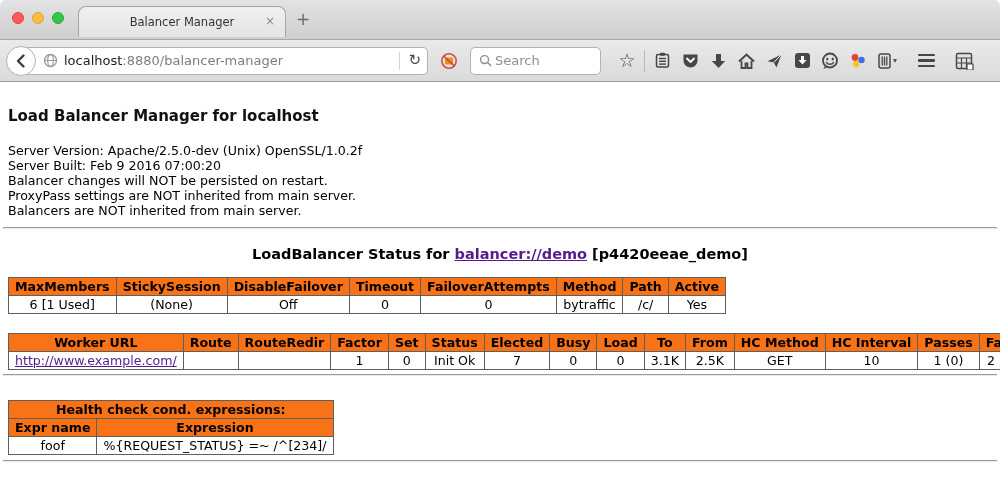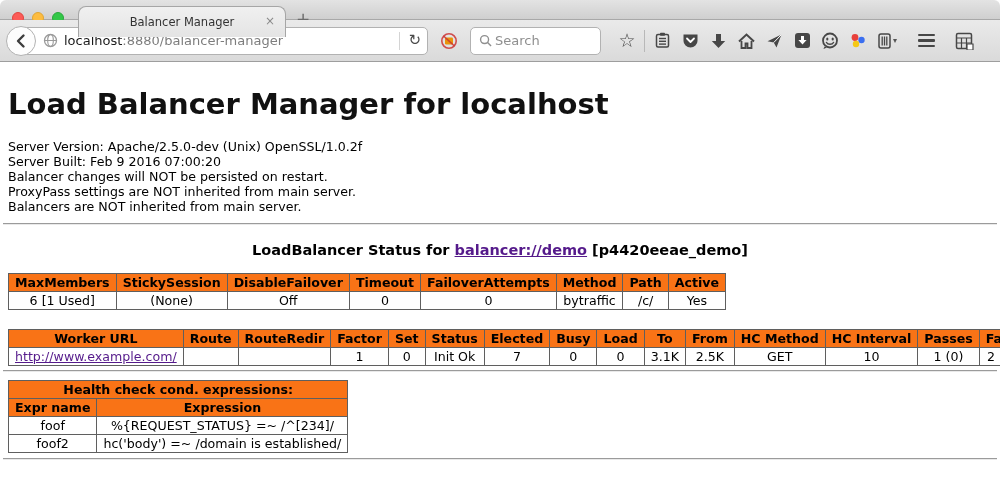--- a/index.html
+++ b/index.html
@@ -2,21 +2,21 @@
 <html><head>
 <meta charset="utf-8">
 <style>
   * { margin:0; padding:0; box-sizing:border-box; }
   html,body { background:#fff; }
   body { font-family:"DejaVu Sans","Liberation Sans",sans-serif; }
   .window { width:1000px; height:491px; position:relative; overflow:hidden;
             border-radius:6px 6px 0 0; background:#fff; }
 
   
-  .tabbar { height:20px; background:linear-gradient(180deg,#e3e3e3,#cfcfcf);
+  .tabbar { height:40px; background:linear-gradient(180deg,#e3e3e3,#cfcfcf);
             position:relative; border-bottom:1px solid #a8a8a8;padding-left:8px; }
   .lights { position:absolute; left:12px; top:12px; display:flex; gap:8px; }
   .light { width:12px; height:12px; border-radius:50%; }
   .light.red    { background:#fc5b57; border:1px solid #e1443f; }
   .light.yellow { background:#fdbc40; border:1px solid #e0a633; }
   .light.green  { background:#33c748; border:1px solid #2aa83c; }
   .tab { position:absolute; left:78px; top:6px; width:208px; height:31px;
          background:linear-gradient(180deg,#f0f0f0,#e4e4e4);
          border:1px solid #a6a6a6; border-bottom:none; border-radius:8px 8px 0 0;
          display:flex; align-items:center; justify-content:center; z-index:2; }
@@ -48,35 +48,35 @@
   .tbtn { width:28px; height:28px; display:flex; align-items:center;
           justify-content:center; flex:none; color:#474747; }
   .star-glyph { font-size:19px; line-height:1; color:#474747; }
   .vsep { width:1px; height:22px; background:#b8b8b8; margin:0 3px; flex:none; }
   .caret { font-size:8px; color:#555; margin-left:-3px; }
   .burger { display:flex; flex-direction:column; gap:3px; }
   .burger i { display:block; width:17px; height:2.5px; background:#474747; border-radius:1px; }
 
   
   .content { padding:0 8px; color:#000; }
-  h1.page-title { font-size:29px; font-weight:bold; margin:25px 0 18px; color:#111; }
+  h1.page-title { font-size:15px; font-weight:bold; margin:25px 0 18px; color:#111; }
   .srv-line { font-size:12.6px; line-height:15px; }
   hr.rule { border:none; height:2px; background:#9b9b9b; border-bottom:1px solid #e9e9e9;
             margin:9px -5px 0; }
   .status-h { font-size:14.5px; font-weight:bold; margin-top:17px;text-align:center; }
   .status-h a { color:#551a8b; text-decoration:underline; }
 
   table { border-collapse:collapse; font-size:12.6px; }
   th, td { border:1px solid #5f5f5f; padding:1px 6px; text-align:center; height:18px;
            white-space:nowrap; }
   th { background:#f97316; font-weight:bold; }
   td a { color:#551a8b; text-decoration:underline; }
   table.balancer { margin-top:15px; }
   table.workers  { margin-top:19px; }
-  table.health   { margin-top:8px; }
+  table.health   { margin-top:24px; }
   td.left { text-align:center; }
   hr.rule2 { border:none; height:2px; background:#9b9b9b; border-bottom:1px solid #e9e9e9;
              margin:4px -5px 0; }
   hr.rule3 { border:none; height:2px; background:#9b9b9b; border-bottom:1px solid #e9e9e9;
              margin:5px -5px 0; }
   svg { display:block; }
 </style>
 </head>
 <body>
 
@@ -305,22 +305,18 @@
         <th colspan="2">Health check cond. expressions:</th>
       </tr>
       <tr>
         <th>Expr name</th>
         <th style="min-width:230px;">Expression</th>
       </tr>
       <tr>
         <td>foof</td>
         <td class="left">%{REQUEST_STATUS} =~ /^[234]/</td>
       </tr>
-      <tr>
-        <td>foof2</td>
-        <td class="left">hc('body') =~ /domain is established/</td>
-      </tr>
     </tbody>
       </table>
 
     <hr class="rule3">
   </div>
 </div>
 
 </body></html>

